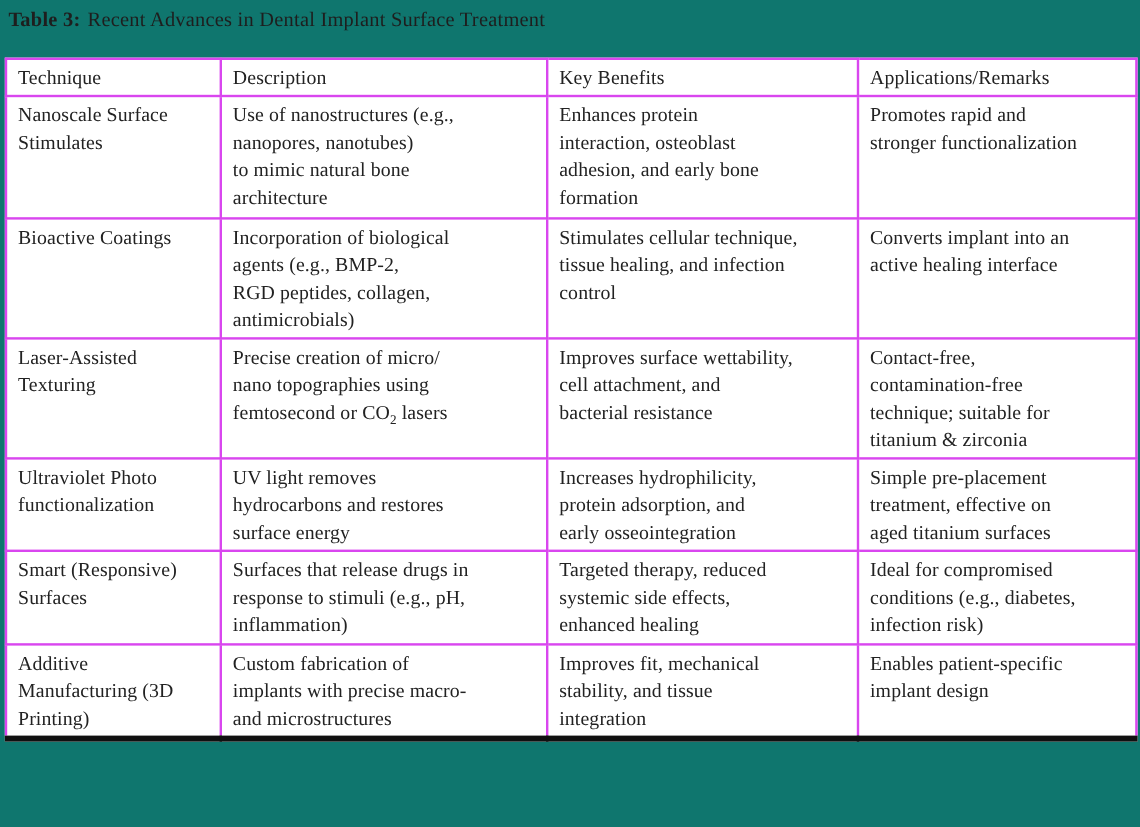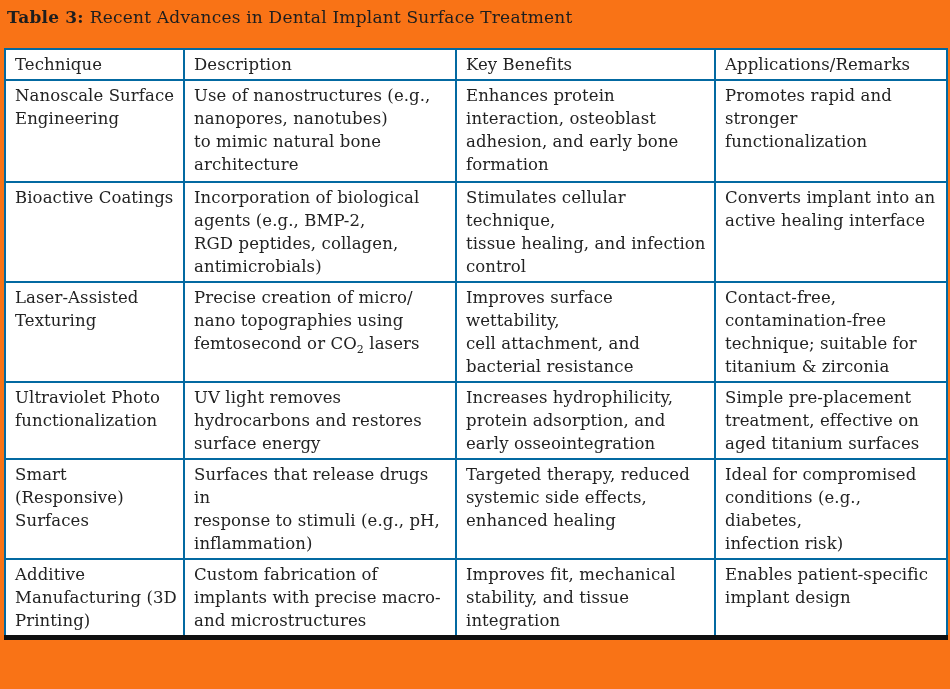--- a/index.html
+++ b/index.html
@@ -5,23 +5,24 @@
   html, body {
     margin: 0;
     padding: 0;
     background: #ffffff;
     font-family: "DejaVu Serif", "Liberation Serif", serif;
   }
   .page {
     position: relative;
     width: 950px;
     height: 689px;
-    background: #f97316;
+    background: #0f766e;
     color: #1f1f1f;
     overflow: hidden;
+    font-family: Liberation Serif, serif;
   }
   .caption {
     position: absolute;
     left: 7px;
     top: 6px;
     font-size: 17px;
     line-height: 22px;
     color: #1e1e1e;
     letter-spacing: 0.2px;
     white-space: nowrap;
@@ -34,21 +35,21 @@
     position: absolute;
     left: 4px;
     top: 48px;
     width: 942px;
     border-collapse: collapse;
     table-layout: fixed;
     background: #ffffff;
   }
   table.treatment th,
   table.treatment td {
-    border: 2px solid #0369a1;
+    border: 2px solid #d946ef;
     vertical-align: top;
     text-align: left;
     font-weight: normal;
     font-size: 16.5px;
     line-height: 23px;
     color: #222222;
     padding: 3px 6px 3px 9px;
     white-space: pre-line;
     letter-spacing: 0.1px;
     overflow: hidden;
@@ -92,21 +93,21 @@
       <tr class="hdr">
         <th>Technique</th>
         <th>Description</th>
         <th>Key Benefits</th>
         <th class="indent">Applications/Remarks</th>
       </tr>
     </thead>
     <tbody>
       <tr class="row-0">
         <td>Nanoscale Surface
-Engineering</td>
+Stimulates</td>
         <td>Use of nanostructures (e.g.,
 nanopores, nanotubes)
 to mimic natural bone
 architecture</td>
         <td>Enhances protein
 interaction, osteoblast
 adhesion, and early bone
 formation</td>
         <td>Promotes rapid and
 stronger functionalization</td>

